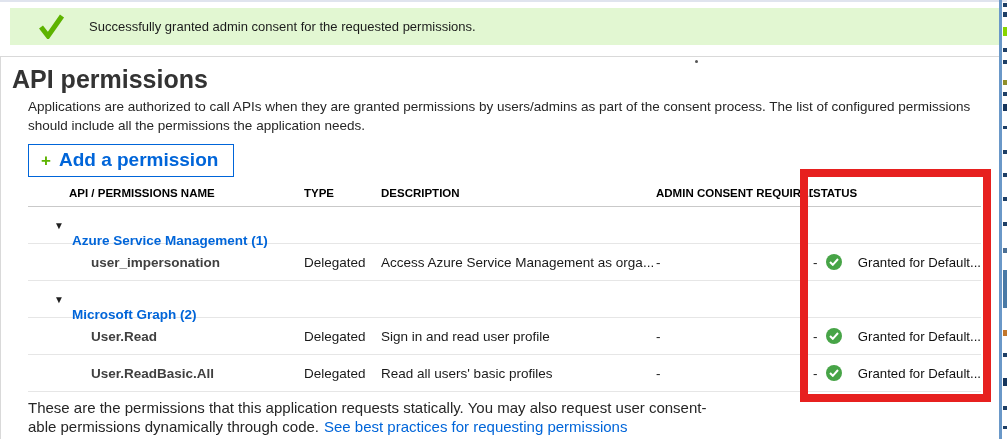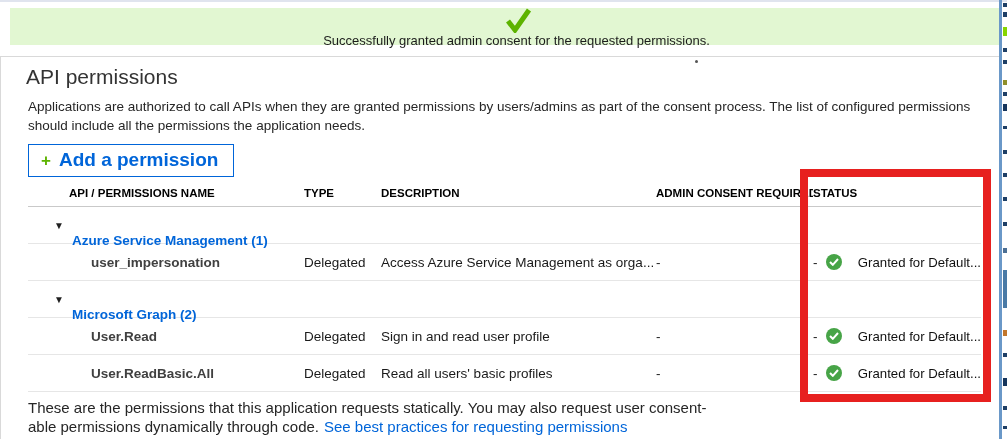--- a/index.html
+++ b/index.html
@@ -7,33 +7,33 @@
   body {
     width:1007px; height:439px; position:relative; overflow:hidden;
     background:#ffffff; font-family:"Liberation Sans", sans-serif;
     color:#1a1a1a;
   }
   .top-hairline { position:absolute; top:0; left:0; width:1007px; height:2px; background:#e0e4ee; }
 
   
   .banner {
     position:absolute; left:10px; top:8px; width:989px; height:37px;
-    background:#e2f7d2; display:flex; align-items:center;flex-direction:column;
+    background:#e2f7d2; display:flex; align-items:center;
   }
   .banner-check { margin-left:28px; flex:0 0 auto; }
   .banner-text { margin-left:24px; font-size:13px; color:#1c1c1c; }
 
   
   .panel {
     position:absolute; left:0; top:56px; width:1000px; height:383px;
     background:#fff; border-top:1px solid #d9d9d9; border-left:1px solid #d9d9d9;
   }
   .page-title {
-    position:absolute; left:25px; top:8px;
-    font-size:21px; font-weight:400; color:#333333;
+    position:absolute; left:11px; top:8px;
+    font-size:25px; font-weight:700; color:#333333;
   }
   .page-desc {
     position:absolute; left:27px; top:40px; width:948px;
     font-size:13.5px; line-height:19px; color:#262626;
   }
   .stray-dot { position:absolute; left:694px; top:3px; width:3px; height:3px; background:#555; border-radius:50%; }
 
   .add-btn {
     position:absolute; left:27px; top:87px;
     display:inline-flex; align-items:center;

